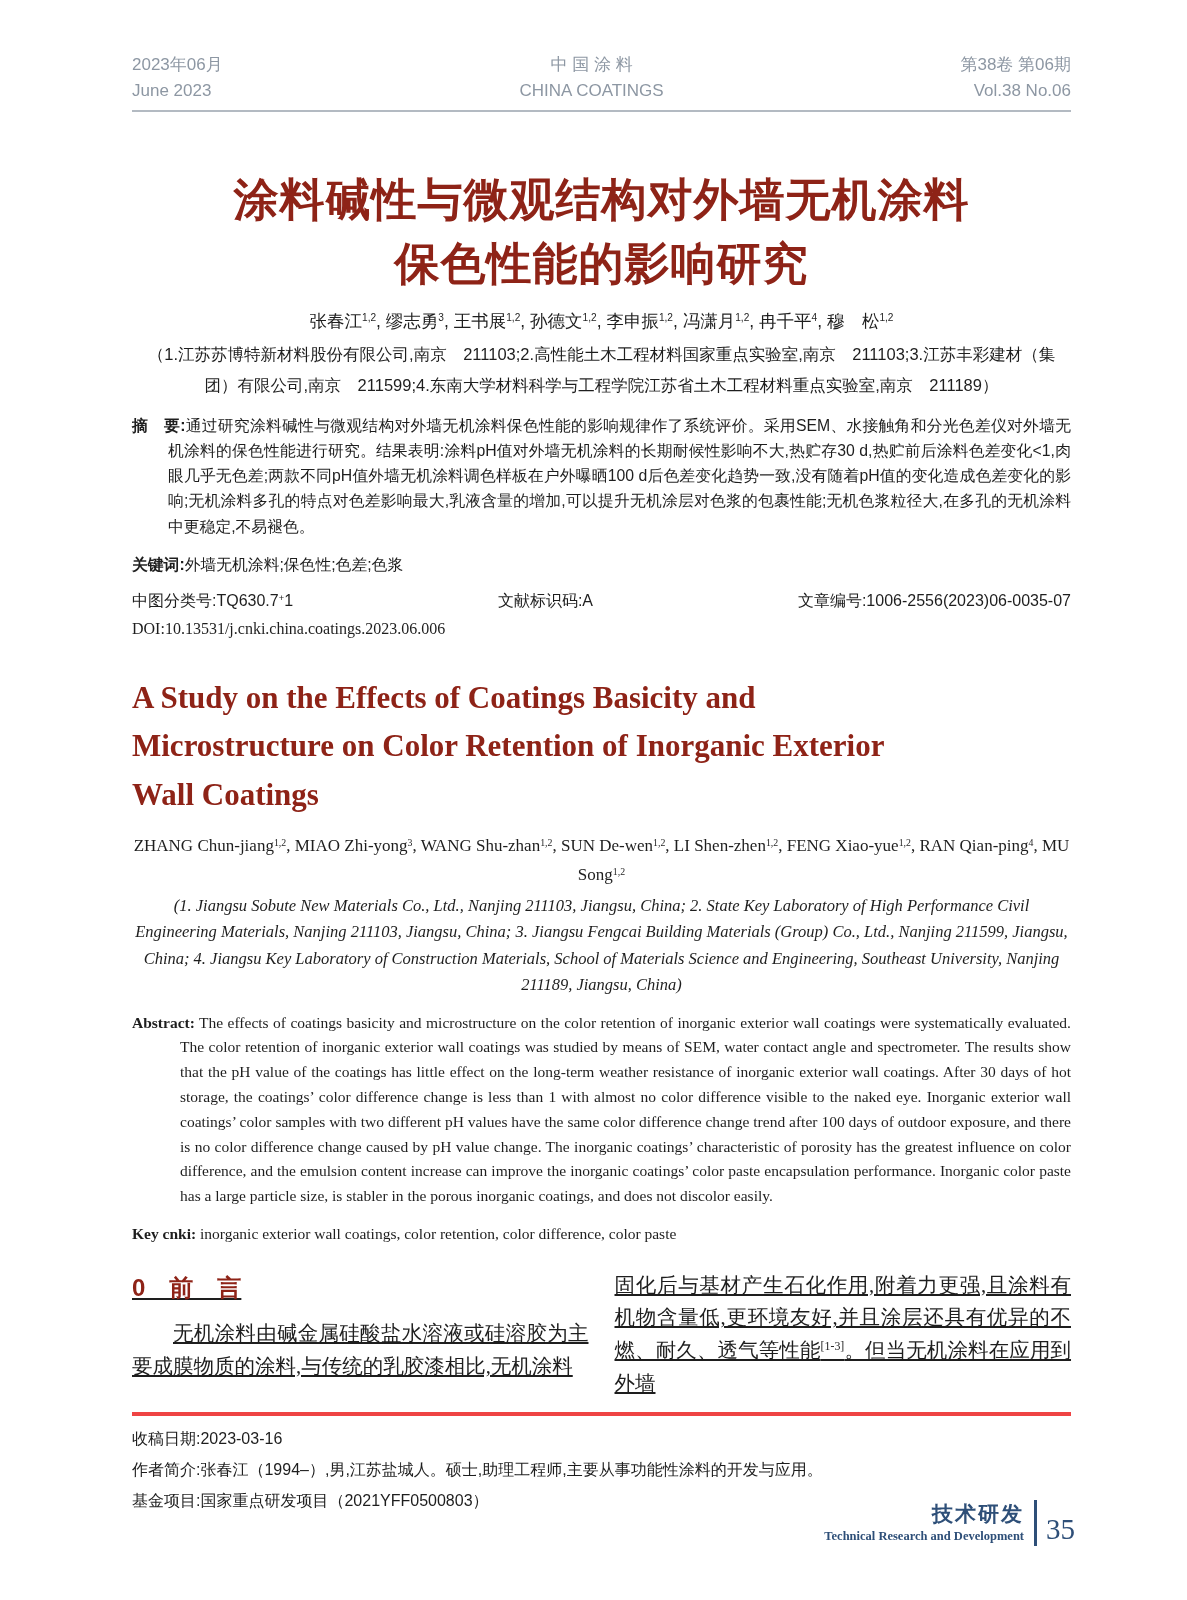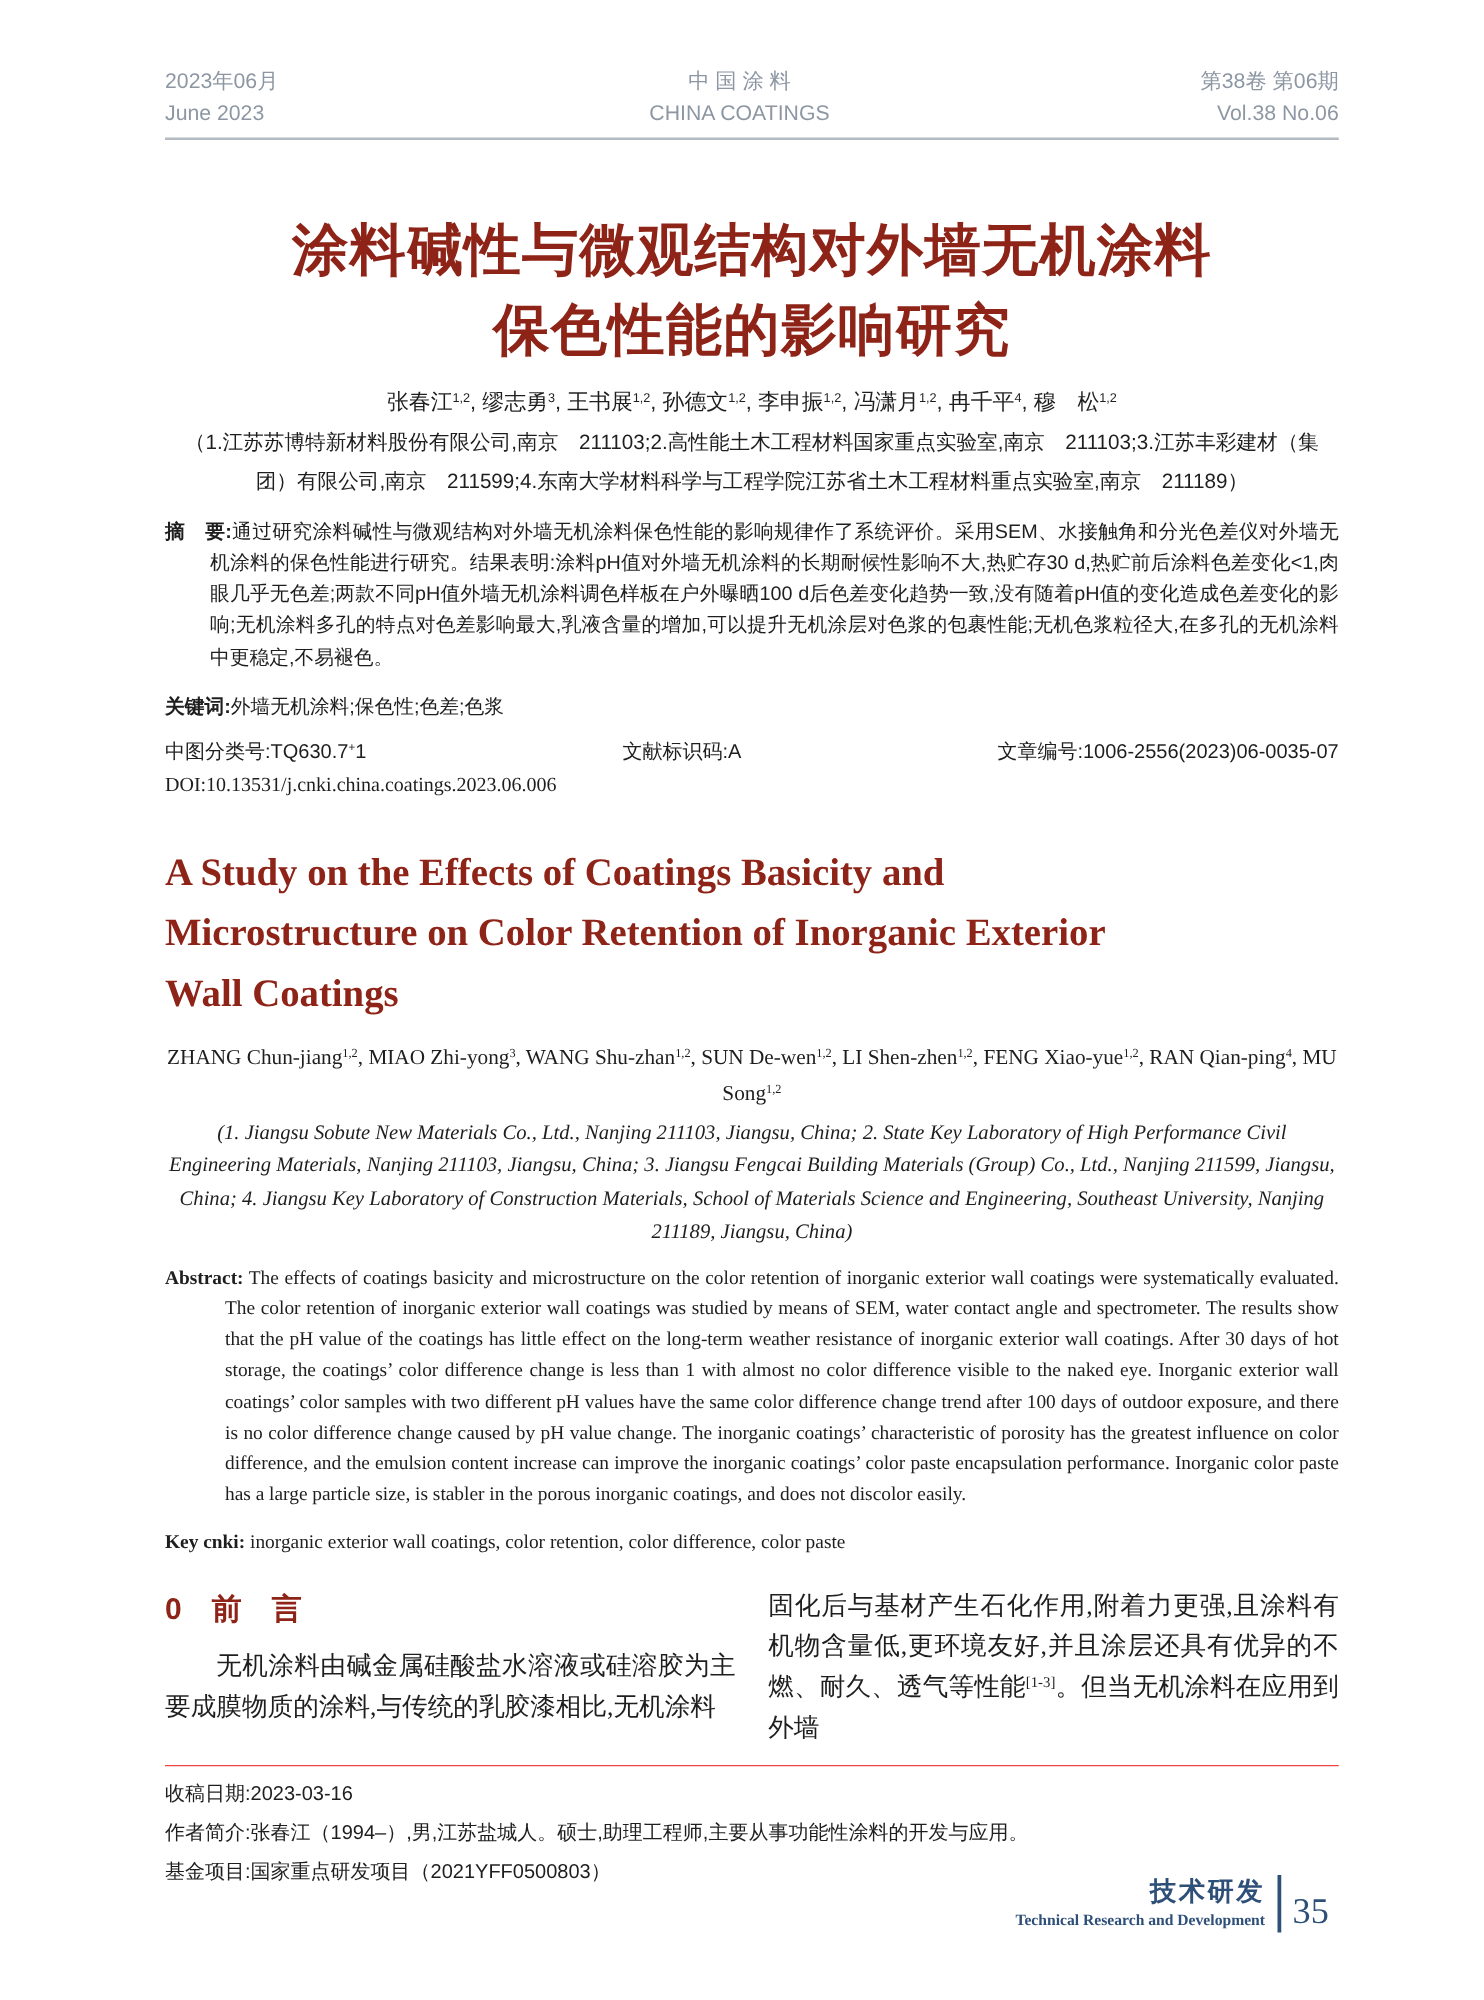--- a/index.html
+++ b/index.html
@@ -52,34 +52,34 @@
 
   
   .abs-en{margin-top:12px;font-family:"Liberation Serif",serif;font-size:15.5px;
           line-height:1.6;text-align:justify;padding-left:48px;text-indent:-48px;}
   .abs-en b,.kw-en b{font-weight:bold;font-style:normal;}
   .kw-en{margin-top:5px;font-family:"Liberation Serif",serif;font-size:15.5px;}
 
   
   .cols{display:flex;gap:26px;margin-top:26px;}
   .col{flex:1;font-family:"Liberation Serif",serif;font-size:20.5px;
-       line-height:1.6;text-align:justify;}
+       line-height:1.6;text-align:justify;text-decoration:underline;}
   .sec-head{color:var(--maroon);font-weight:bold;font-size:24px;
             font-family:"Liberation Sans",sans-serif;margin:0 0 10px 0;}
   .col p{margin:0;}
   .indent2{text-indent:2em;}
   .ref-sup{font-size:0.58em;vertical-align:0.55em;}
 
   
-  .footnote{border-top:1px solid #ef4444;margin-top:12px;padding-top:9px;
+  .footnote{border-top:4px solid #ef4444;margin-top:12px;padding-top:9px;
             font-size:16px;line-height:1.7;}
   .footnote .fn-line{margin:0 0 4px 0;}
 
   
-  .footer{position:absolute;top:1500px;right:124px;display:flex;align-items:center;
+  .footer{position:absolute;top:1500px;right:112px;display:flex;align-items:center;
           color:var(--navy);}
   .f-labels{text-align:right;}
   .f-zh{font-size:21px;font-weight:bold;letter-spacing:2px;line-height:1.1;}
   .f-en{font-size:12.5px;font-weight:bold;font-family:"Liberation Serif",serif;margin-top:3px;}
   .f-bar{width:3px;height:46px;background:var(--navy);margin:0 9px 0 10px;}
   .f-page{font-family:"Liberation Serif",serif;font-size:29px;align-self:flex-end;}
 </style>
 </head>
 <body>
 

